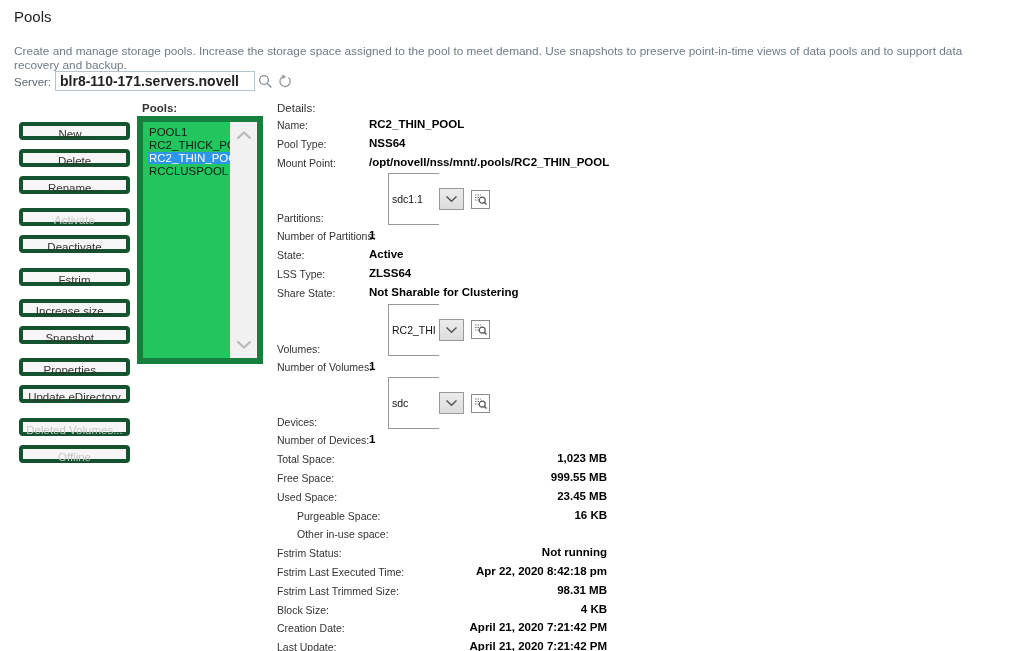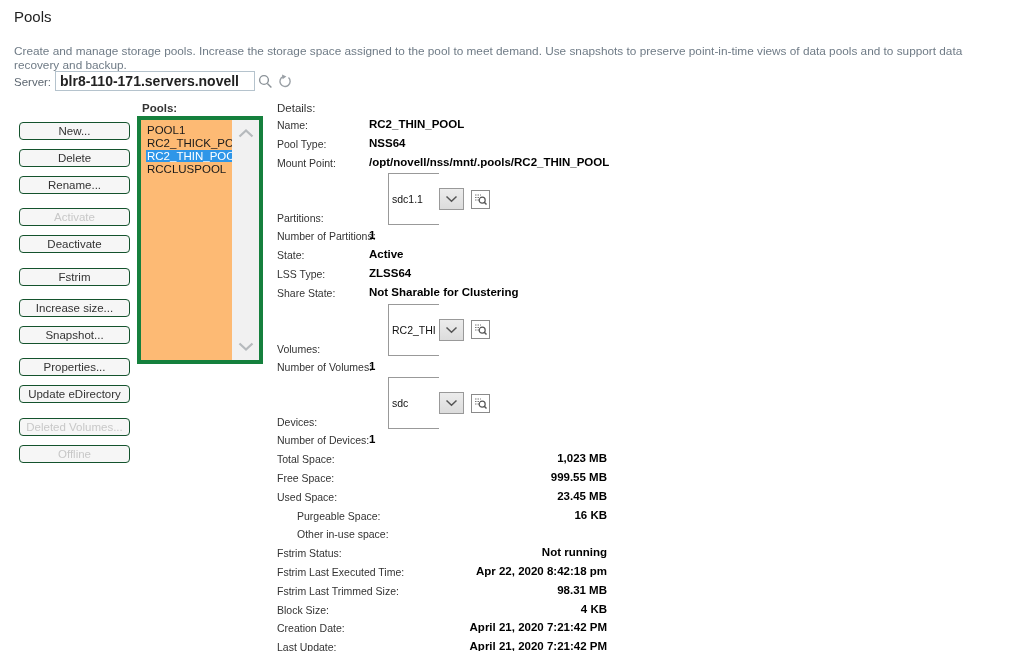--- a/index.html
+++ b/index.html
@@ -10,28 +10,28 @@
   .desc{position:absolute;left:14px;top:44px;right:18px;font-size:11.8px;color:#6f7b86;}
 
   .server-label{position:absolute;left:14px;top:76px;font-size:11.5px;color:#5c6670;}
   .server-input{position:absolute;left:55px;top:71px;width:190px;height:18px;border:1px solid #b5c3cd;
     font-family:"Liberation Sans",sans-serif;font-size:14px;font-weight:bold;color:#222;padding:0 4px;outline:none;}
   .srv-icon{position:absolute;top:74px;cursor:pointer;}
   .srv-icon.search{left:258px;}
   .srv-icon.refresh{left:277px;}
 
   .actions{position:absolute;left:19px;top:122px;width:111px;display:flex;flex-direction:column;}
-  .abtn{display:block;width:111px;height:18px;box-sizing:border-box;border:1px solid #14532d;border-radius:4px;
+  .abtn{display:block;width:111px;height:18px;box-sizing:border-box;border:4px solid #14532d;border-radius:4px;
     background:#f6f6f6;font-family:"Liberation Sans",sans-serif;font-size:11.5px;color:#333;cursor:pointer;
     padding:0;line-height:16px;text-align:center;}
   .abtn.disabled{color:#c8c8c8;cursor:default;}
 
   .pools-label{position:absolute;left:142px;top:102px;font-size:11.5px;font-weight:bold;color:#333;}
-  .listbox{position:absolute;left:137px;top:116px;width:126px;height:248px;border:4px solid #15803d;
-    background:#fdba74;box-sizing:border-box;}
+  .listbox{position:absolute;left:137px;top:116px;width:126px;height:248px;border:6px solid #15803d;
+    background:#22c55e;box-sizing:border-box;}
   .list-items{position:absolute;left:0;top:0;right:27px;bottom:0;padding:4px 0 0 5px;overflow:hidden;}
   .pitem{font-size:11.5px;line-height:13px;color:#1a1a1a;white-space:nowrap;cursor:default;}
   .pitem span{padding:0 1px;}
   .pitem span.sel{background:#2E96E8;color:#fff;}
   .scrolltrack{position:absolute;top:0;right:0;bottom:0;width:27px;background:#f1f1f1;
     display:flex;flex-direction:column;justify-content:space-between;align-items:center;padding:9px 0;box-sizing:border-box;}
   .scroll-chev{cursor:pointer;line-height:0;}
 
   .details-label{position:absolute;left:277px;top:102px;font-size:11.5px;color:#333;}
   .details{position:absolute;left:277px;top:117px;width:330px;}

